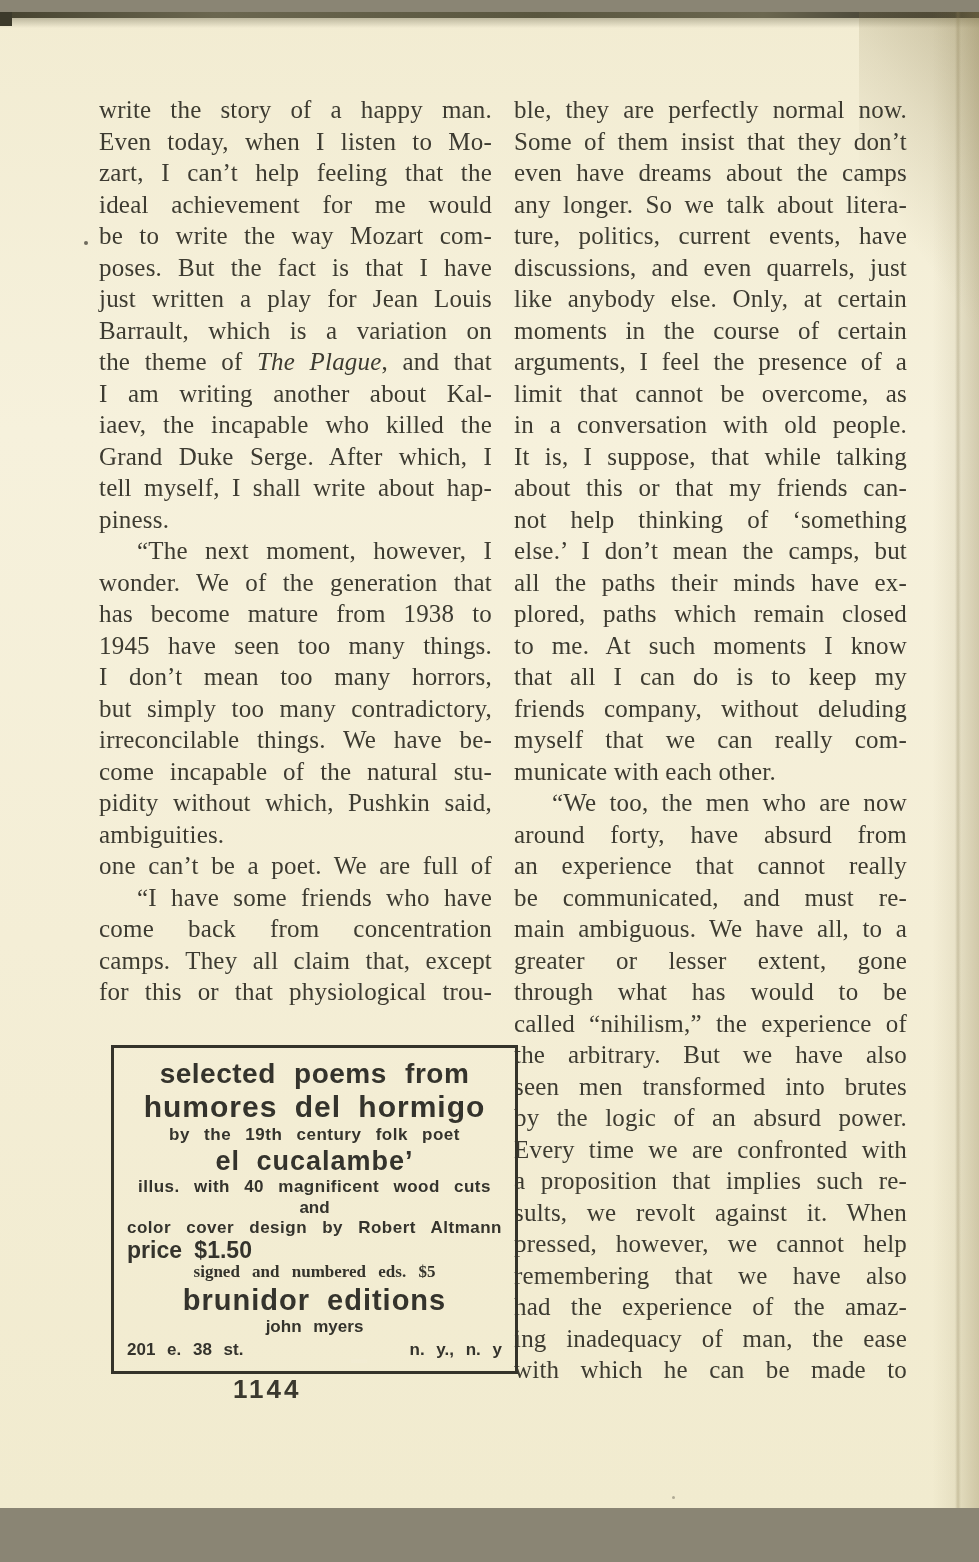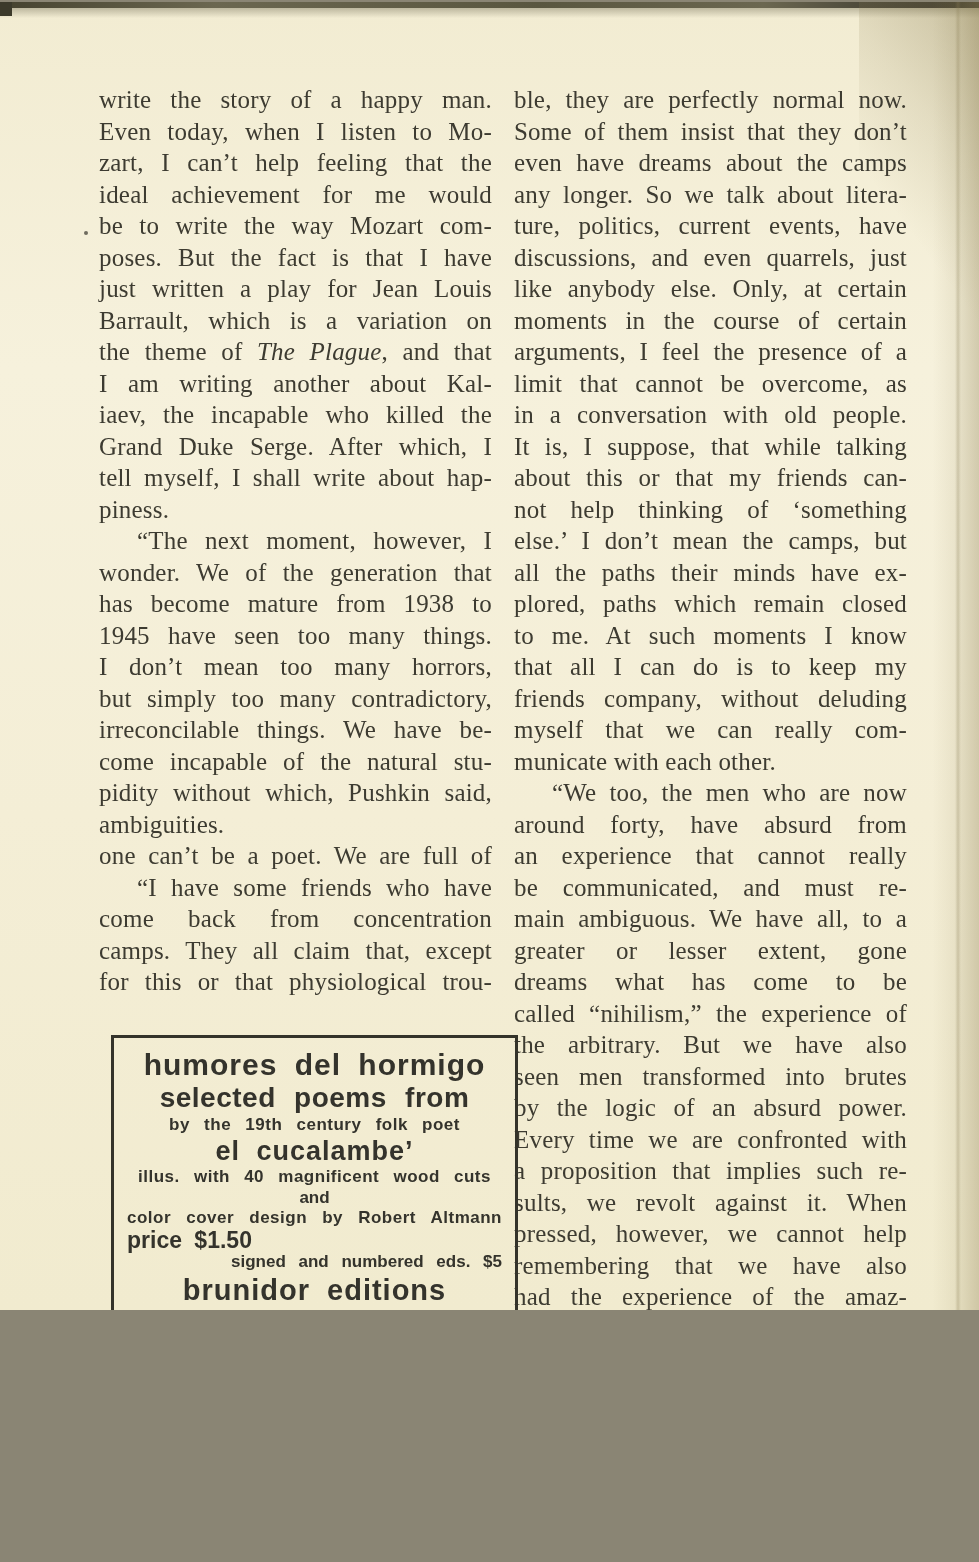--- a/index.html
+++ b/index.html
@@ -1,19 +1,19 @@
 <!DOCTYPE html>
 <html><head>
 <meta charset="utf-8">
 <style>
   html,body{margin:0;padding:0;background:#8a8574;}
   .page{
     position:relative;
-    width:979px;height:1308px;
-    margin:2px auto;
+    width:979px;height:1496px;
+    margin:12px auto;
     overflow:hidden;
     background:linear-gradient(180deg,#f2ecd2 0%,#f6f1dc 28%,#f4eed6 62%,#f1ebcf 100%);
     font-family:"Liberation Serif", serif;
     color:#3d3b31;
   }
   
   .top-strip{
     position:absolute;left:0;top:0;width:100%;height:6px;
     background:linear-gradient(to right,#45422f 0%,#6b6750 22%,#59563f 55%,#6b6750 78%,#35332a 96%,#1f1e17 100%);
   }
@@ -77,21 +77,21 @@
   .ad-row{white-space:nowrap;}
   .ad-c{text-align:center;}
   .ad-title-top{font-size:28px;line-height:32px;word-spacing:10px;letter-spacing:.5px;}
   .ad-title-main{font-size:30px;line-height:34px;word-spacing:8px;letter-spacing:1px;}
   .ad-byline{font-size:17px;line-height:22px;word-spacing:9px;letter-spacing:.5px;}
   .ad-poet{font-size:27px;line-height:30px;word-spacing:8px;letter-spacing:1px;}
   .ad-illus{font-size:17px;line-height:22px;word-spacing:9px;letter-spacing:.5px;}
   .ad-and{font-size:17px;line-height:19px;word-spacing:6px;}
   .ad-cover{font-size:17px;line-height:22px;text-align:justify;text-align-last:justify;-moz-text-align-last:justify;letter-spacing:.5px;}
   .ad-price{font-size:23px;line-height:22px;text-align:left;word-spacing:6px;}
-  .ad-signed{font-size:17px;line-height:22px;text-align:right;word-spacing:8px;}
+  .ad-signed{font-size:17px;line-height:22px;text-align:center;word-spacing:8px;font-family:Liberation Serif, serif;}
   .ad-pub{font-size:29px;line-height:34px;word-spacing:8px;letter-spacing:1px;}
   .ad-agent{font-size:17px;line-height:20px;word-spacing:7px;}
   .ad-address{display:flex;justify-content:space-between;font-size:17px;line-height:26px;word-spacing:7px;}
 
   .page-number{
     position:absolute;left:233px;top:1362px;
     font-family:"Liberation Sans", sans-serif;
     font-weight:bold;font-size:26px;letter-spacing:3px;
     color:#3a382e;
   }
@@ -164,37 +164,38 @@
       <div class="line">that all I can do is to keep my</div>
       <div class="line">friends company, without deluding</div>
       <div class="line">myself that we can really com-</div>
       <div class="line end">municate with each other.</div>
       <div class="line indent">“We too, the men who are now</div>
       <div class="line">around forty, have absurd from</div>
       <div class="line">an experience that cannot really</div>
       <div class="line">be communicated, and must re-</div>
       <div class="line">main ambiguous. We have all, to a</div>
       <div class="line">greater or lesser extent, gone</div>
-      <div class="line">dreams what has come to be</div>
+      <div class="line">through what has would to be</div>
       <div class="line">called “nihilism,” the experience of</div>
       <div class="line">the arbitrary. But we have also</div>
       <div class="line">seen men transformed into brutes</div>
       <div class="line">by the logic of an absurd power.</div>
       <div class="line">Every time we are confronted with</div>
       <div class="line">a proposition that implies such re-</div>
       <div class="line">sults, we revolt against it. When</div>
       <div class="line">pressed, however, we cannot help</div>
       <div class="line">remembering that we have also</div>
       <div class="line">had the experience of the amaz-</div>
+      <div class="line">ing inadequacy of man, the ease</div>
       <div class="line">with which he can be made to</div>
     </div>
 
   <div class="ad-box">
+    <div class="ad-row ad-c ad-title-top">selected poems from</div>
     <div class="ad-row ad-c ad-title-main">humores del hormigo</div>
-    <div class="ad-row ad-c ad-title-top">selected poems from</div>
     <div class="ad-row ad-c ad-byline">by the 19th century folk poet</div>
     <div class="ad-row ad-c ad-poet">el cucalambe’</div>
     <div class="ad-row ad-c ad-illus">illus. with 40 magnificent wood cuts</div>
     <div class="ad-row ad-c ad-and">and</div>
     <div class="ad-row ad-cover">color cover design by Robert Altmann</div>
     <div class="ad-row ad-price">price $1.50</div>
     <div class="ad-row ad-signed">signed and numbered eds. $5</div>
     <div class="ad-row ad-c ad-pub">brunidor editions</div>
     <div class="ad-row ad-c ad-agent">john myers</div>
     <div class="ad-row ad-address">

